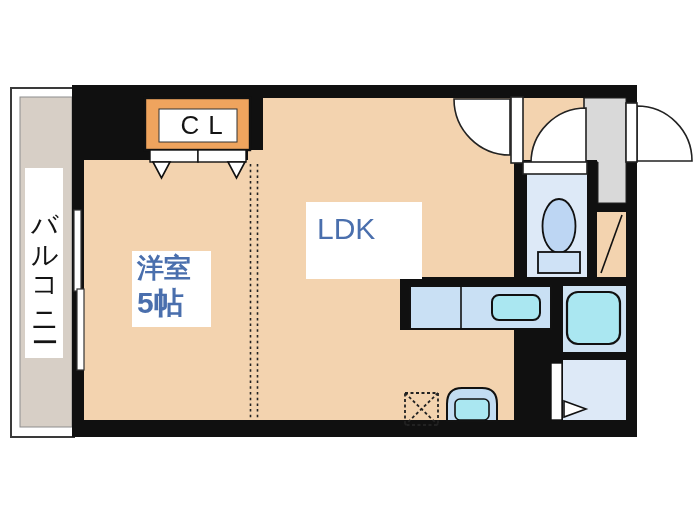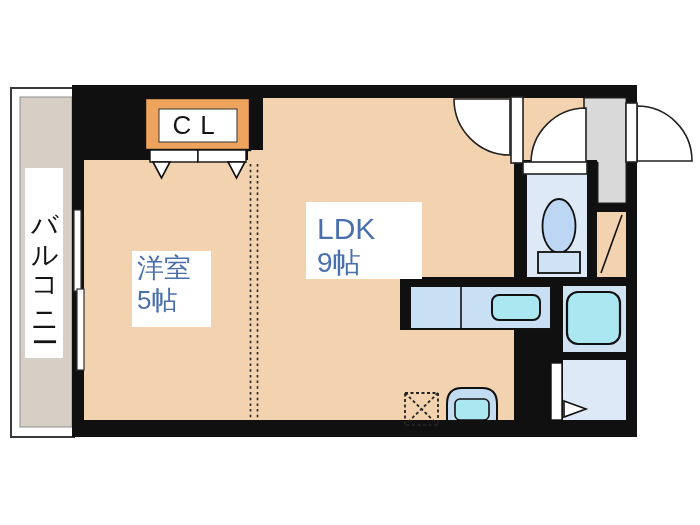--- a/index.html
+++ b/index.html
@@ -16,28 +16,28 @@
   .f-bathroom{fill:var(--bath_room);}
   .f-cyan{fill:var(--cyan);}
   .f-toiletblue{fill:var(--toilet_blue);}
   .f-tankblue{fill:var(--tank_blue);}
   .f-orange{fill:var(--orange);}
   .lbl{position:absolute;background:#ffffff;color:var(--text_blue);line-height:1.18;}
   .lbl-balcony{left:25px;top:168px;width:38px;height:190px;display:flex;align-items:center;
      justify-content:center;writing-mode:vertical-rl;text-orientation:mixed;
      font-size:27px;letter-spacing:3px;color:var(--text);}
   .lbl-western{left:132px;top:251px;width:74px;height:74px;padding:2px 0 0 5px;
-     font-size:27px;}
+     font-size:27px;font-weight:bold;}
   .lbl-ldk{left:306px;top:202px;width:105px;height:68px;padding:9px 0 0 11px;
      font-size:30px;}
   .lbl-ldk .size{font-size:28px;}
-  .lbl-western .size{font-size:26px;}
+  .lbl-western .size{font-size:30px;}
   .lbl-cl{left:159px;top:109px;width:78px;height:33px;background:transparent;
      display:flex;align-items:center;justify-content:center;color:var(--text);
-     font-size:26px;letter-spacing:9px;padding-left:0;font-weight:500;}
+     font-size:26px;letter-spacing:9px;padding-left:8px;font-weight:500;}
 </style>
 </head>
 <body>
 
 <div class="stage">
   <svg width="700" height="525" viewBox="0 0 700 525">
 
     <g>
       <path d="M75,437 L11,437 L11,88 L75,88" fill="#ffffff" stroke="#3a3a3a" stroke-width="2"></path>
       <rect x="20" y="97" width="52" height="330" class="f-balcony" stroke="#8d8d8d" stroke-width="1"></rect>
@@ -128,17 +128,16 @@
 
   <div class="lbl lbl-balcony">バルコニー</div>
 
   <div class="lbl lbl-western">
     <div>洋室</div>
     <div class="size">5帖</div>
   </div>
 
   <div class="lbl lbl-ldk">
     <div>LDK</div>
-    <div class="size">9帖</div>
   </div>
 
   <div class="lbl lbl-cl">CL</div>
 </div>
 
 </body></html>

